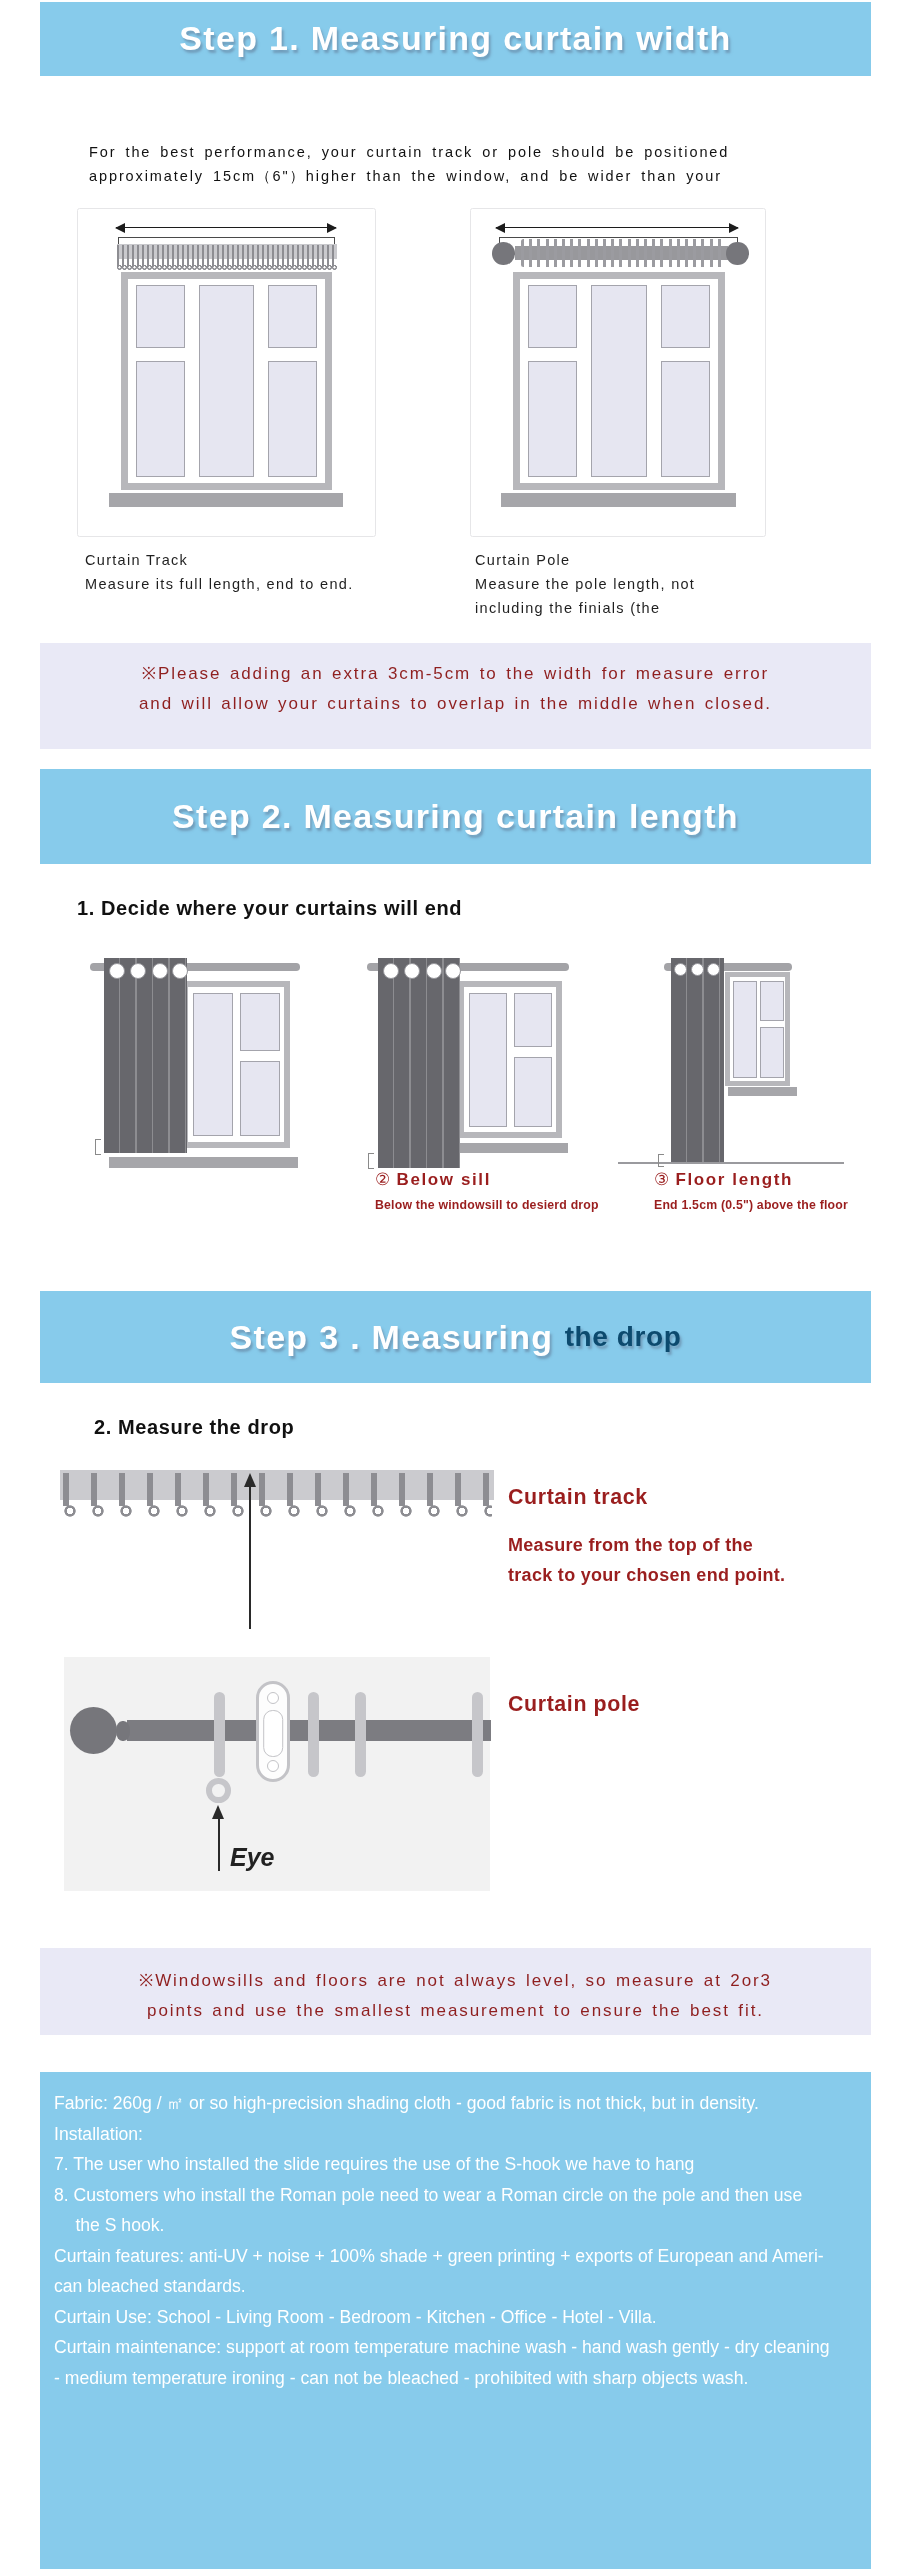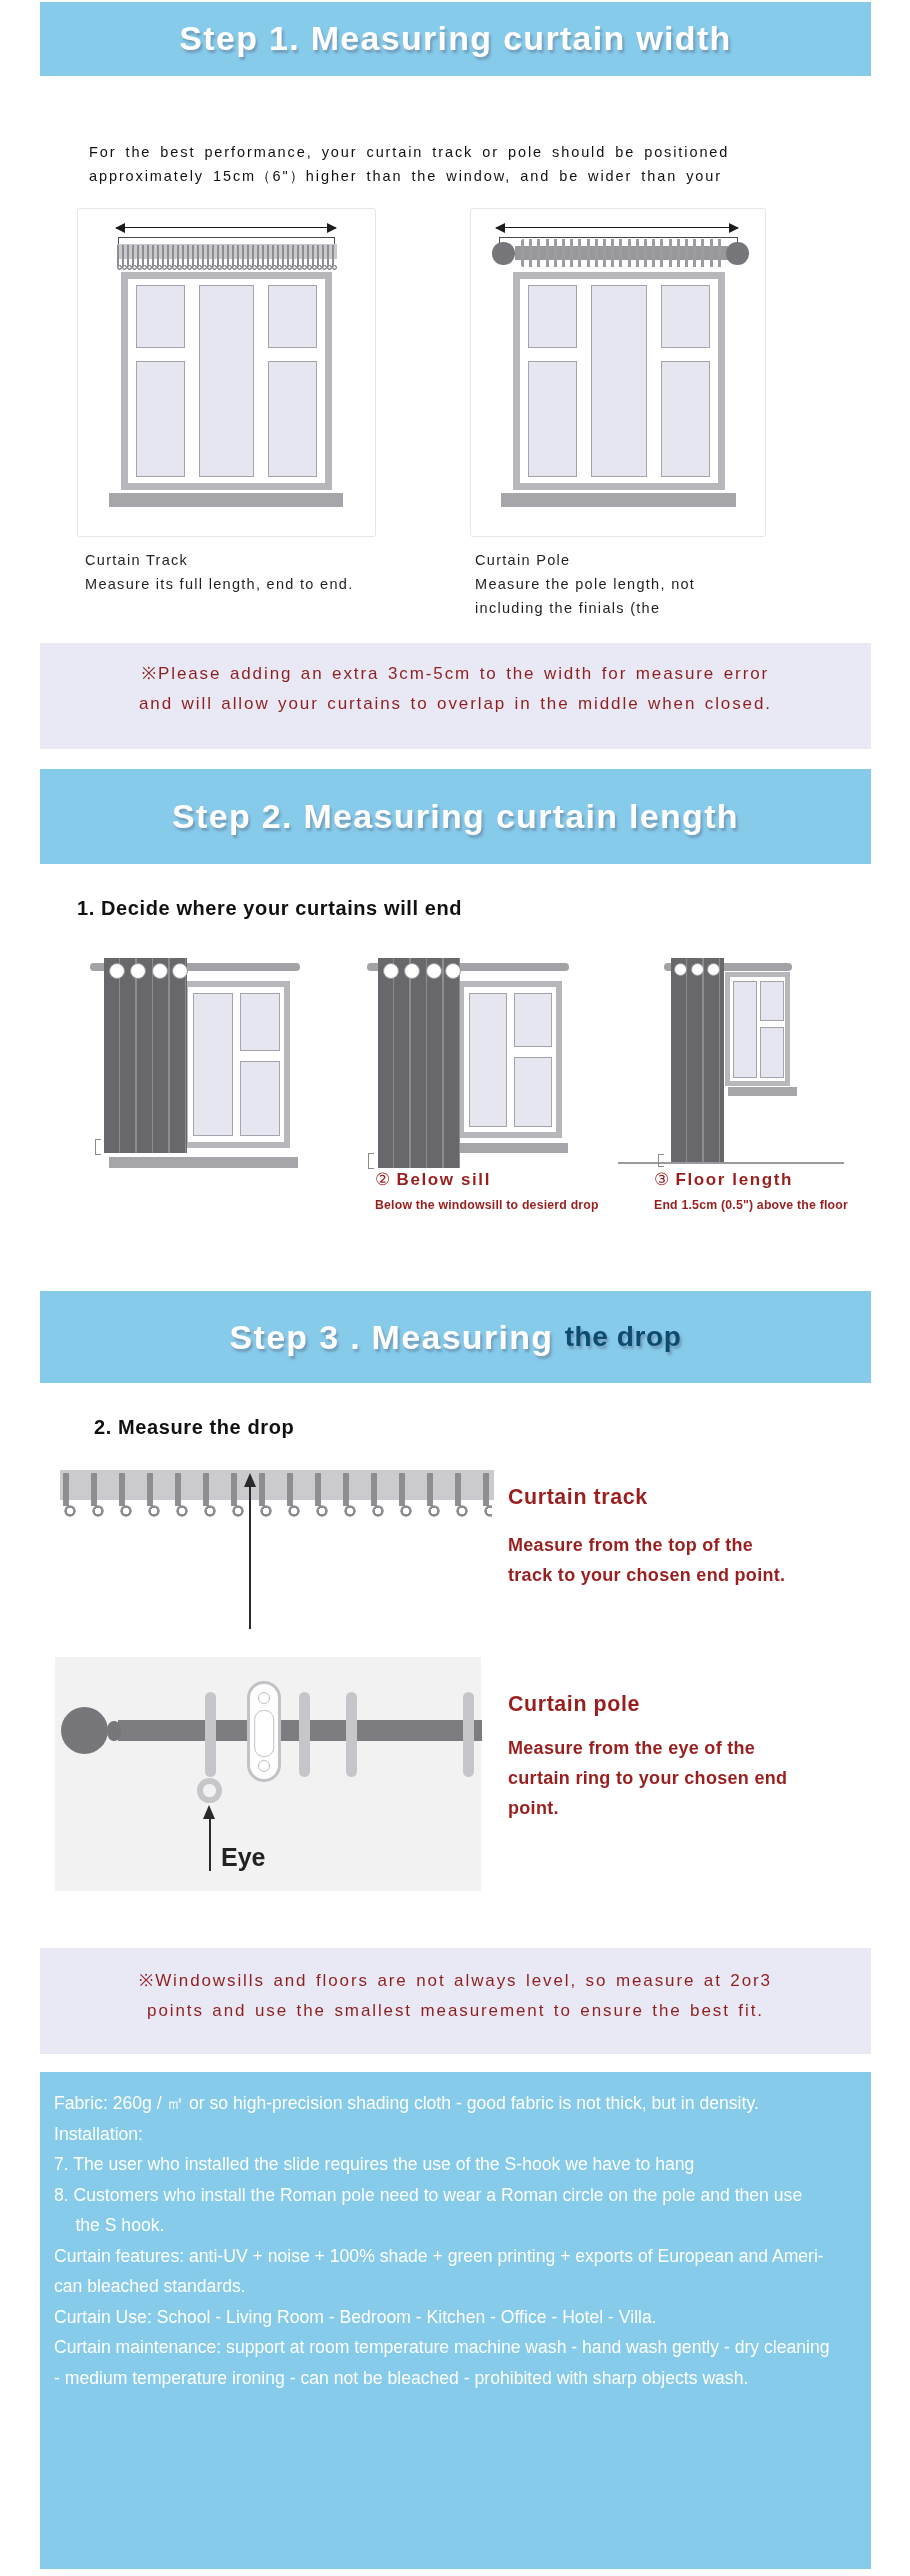--- a/index.html
+++ b/index.html
@@ -221,47 +221,42 @@
     <div class="uhead" style="left:184px;top:7.5px;"></div>
     <div class="uline" style="left:189px;top:19px;height:145px;"></div>
   </div>
 
   <div class="red-h" style="left:508px;top:1485px;">Curtain track</div>
   <div class="red-d" style="left:508px;top:1530px;">
     <div>Measure from the top of the</div>
     <div>track to your chosen end point.</div>
   </div>
 
-  <div class="polefig" style="left:55px;top:1657px;width:426px;height:234px;">
+  <div class="polefig" style="left:64px;top:1657px;width:426px;height:234px;font-style:italic;">
     <div class="pole3" style="left:63px;top:63px;width:364px;height:21.4px;"></div>
     <div class="ballL" style="left:6.3px;top:50px;width:47px;height:47px;background:#76767b;"></div>
     <div class="ballL" style="left:52px;top:64px;width:14px;height:20px;border-radius:45%;background:#76767b;"></div>
     <div class="ring3" style="left:150px;top:35px;"></div>
     <div class="ring3" style="left:244px;top:35px;"></div>
     <div class="ring3" style="left:291px;top:35px;"></div>
     <div class="ring3" style="left:408px;top:35px;"></div>
     <div class="bracket3" style="left:192px;top:24px;">
       <div class="brhole" style="top:7.5px;"></div>
       <div class="brslot"></div>
       <div class="brhole" style="bottom:7.5px;"></div>
     </div>
     <div class="eyering" style="left:142px;top:121px;"></div>
     <div class="uhead" style="left:148px;top:148px;"></div>
     <div class="uline" style="left:154px;top:160px;height:54px;"></div>
     <div class="eye-label" style="left:166px;top:186px;">Eye</div>
   </div>
 
   <div class="red-h" style="left:508px;top:1692px;">Curtain pole</div>
-  <div class="red-d" style="left:508px;top:1733px;">
-    <div>Measure from the eye of the</div>
-    <div>curtain ring to your chosen end</div>
-    <div>point.</div>
-  </div>
-
-  <div class="note" style="top:1948px;height:106px;padding-top:17.6px;box-sizing:border-box;">
+
+  <div class="note" style="top:1948px;height:87px;padding-top:17.6px;box-sizing:border-box;">
     <div>※Windowsills and floors are not always level, so measure at 2or3</div>
     <div>points and use the smallest measurement to ensure the best fit.</div>
   </div>
 
   <div class="details">
     <div class="detail-line">Fabric: 260g / ㎡ or so high-precision shading cloth - good fabric is not thick, but in density.</div>
     <div class="detail-line">Installation:</div>
     <div class="detail-line">7. The user who installed the slide requires the use of the S-hook we have to hang</div>
     <div class="detail-line">8. Customers who install the Roman pole need to wear a Roman circle on the pole and then use</div>
     <div class="detail-line indent">the S hook.</div>

